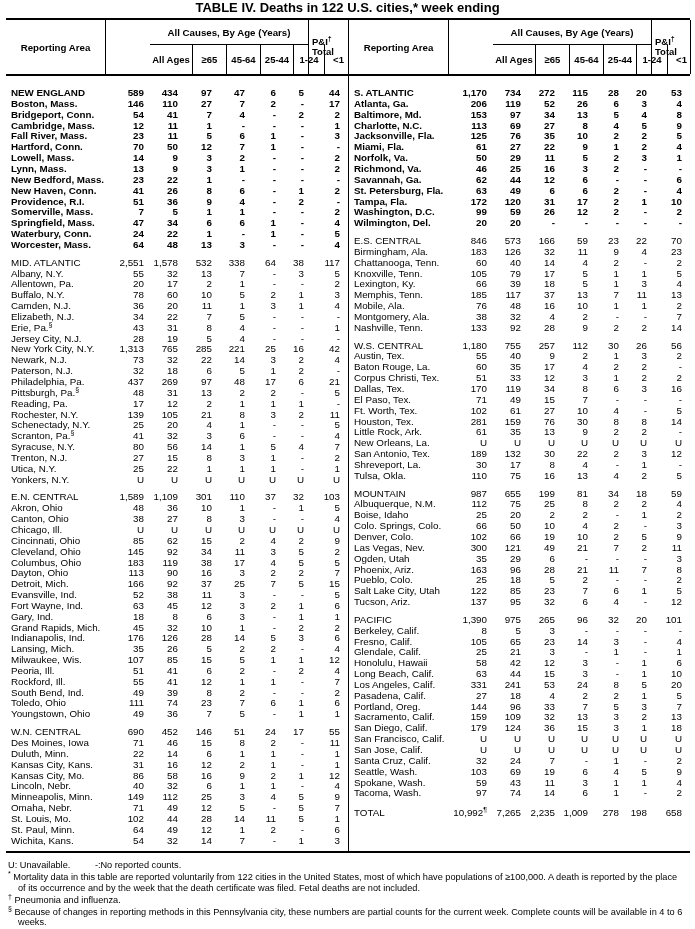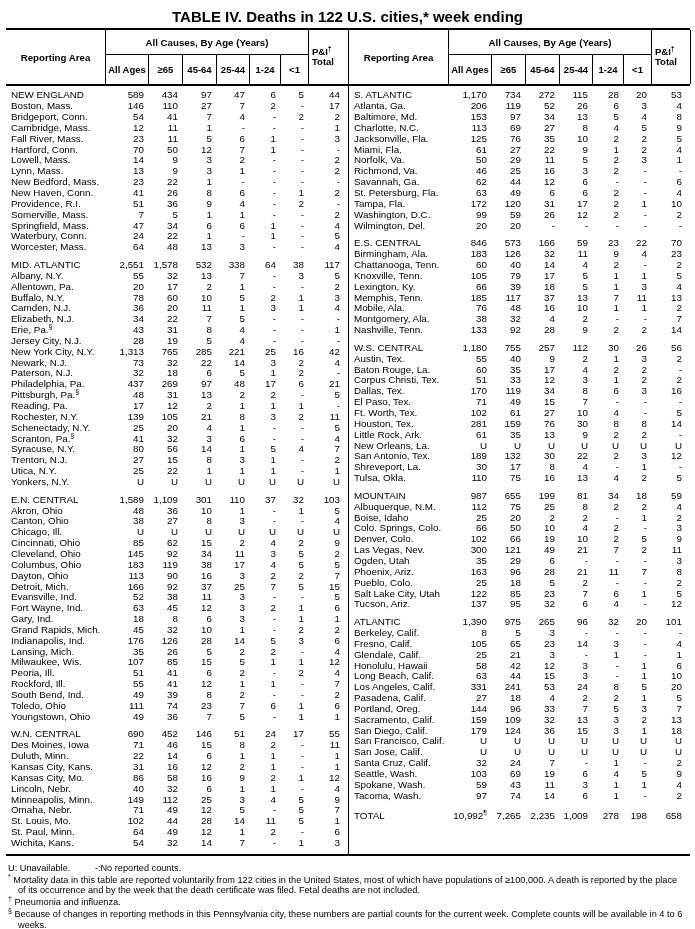--- a/index.html
+++ b/index.html
@@ -2,44 +2,44 @@
 <html><head>
 <meta charset="utf-8">
 <style>
   * { margin:0; padding:0; box-sizing:border-box; }
   html,body { background:#fff; }
   body {
     width:695px; height:929px; overflow:hidden;
     font-family:"Liberation Sans","DejaVu Sans",sans-serif;
     color:#000;
   }
-  .title { text-align:center; font-weight:bold; font-size:15px; line-height:1.16; padding-top:8px; }
+  .title { text-align:center; font-weight:bold; font-size:13px; line-height:1.16; padding-top:0; }
   .table-wrap {
     margin:3px 5px 0 6px;
     border-top:2.5px solid #000;
     border-bottom:2.5px solid #000;
     display:flex; align-items:stretch;
   }
   .half { width:342px; }
   .half.right { border-left:1.8px solid #000; width:342px; }
   
   .hdr { display:grid; grid-template-columns:100px 202px 40px; height:56px; border-bottom:2.5px solid #000; }
   .ra-cell { display:flex; align-items:center; justify-content:center; font-weight:bold; font-size:9.7px; border-right:1.4px solid #000; text-align:left; }
-  .age-block { display:flex; flex-direction:column; }
+  .age-block { display:flex; flex-direction:column;margin-left:44px; }
   .age-label { flex:0 0 25px; display:flex; align-items:center; justify-content:center; font-weight:bold; font-size:9.7px; border-bottom:1.4px solid #000; }
   .age-cols { flex:1; display:grid; grid-template-columns:42px 34px 34px 33px 31px 28px; }
   .age-col { display:flex; align-items:center; justify-content:center; text-align:left; font-weight:bold; font-size:9.5px; line-height:1.05; border-left:1.4px solid #000; padding:0 1px; }
   .age-col:first-child { border-left:none; }
   .pi-cell { display:flex; flex-direction:column; align-items:flex-start; justify-content:center; font-weight:bold; font-size:9.5px; line-height:1.08; border-left:1.4px solid #000; padding-left:3px; }
   .half.right .pi-cell { border-right:1.4px solid #000; }
   sup { font-size:7px; vertical-align:super; line-height:0; }
   
   .tbody { padding-top:4px; padding-bottom:5px; }
   .section { margin-top:7px; }
-  .section:first-child { margin-top:0; }
+  .section:first-child { margin-top:8px;font-weight:bold; }
   .row { display:grid; grid-template-columns:100px 43px 34px 34px 33px 31px 28px auto; line-height:10.85px; font-size:9.8px; }
   .area { padding-left:5px; white-space:nowrap; }
   .v { text-align:right; padding-right:5px; white-space:nowrap; }
   .row .v:last-child { padding-right:8px; }
   .total-section { margin-top:9px; }
   
   .footnotes { margin:7px 8px 0 8px; font-size:9.2px; line-height:1.17; }
   .fline1 span { display:inline-block; }
   .fline1 .gap { margin-left:22px; }
   .note { padding-left:10px; text-indent:-10px; margin-top:1px; }
@@ -1248,21 +1248,21 @@
             <span class="v">95</span>
             <span class="v">32</span>
             <span class="v">6</span>
             <span class="v">4</span>
             <span class="v">-</span>
             <span class="v">12</span>
           </div>
         </div>
         <div class="section">
           <div class="row">
-            <span class="area">ATLANTIC</span>
+            <span class="area">PACIFIC</span>
             <span class="v">1,390</span>
             <span class="v">975</span>
             <span class="v">265</span>
             <span class="v">96</span>
             <span class="v">32</span>
             <span class="v">20</span>
             <span class="v">101</span>
           </div>
           <div class="row">
             <span class="area">Berkeley, Calif.</span>

